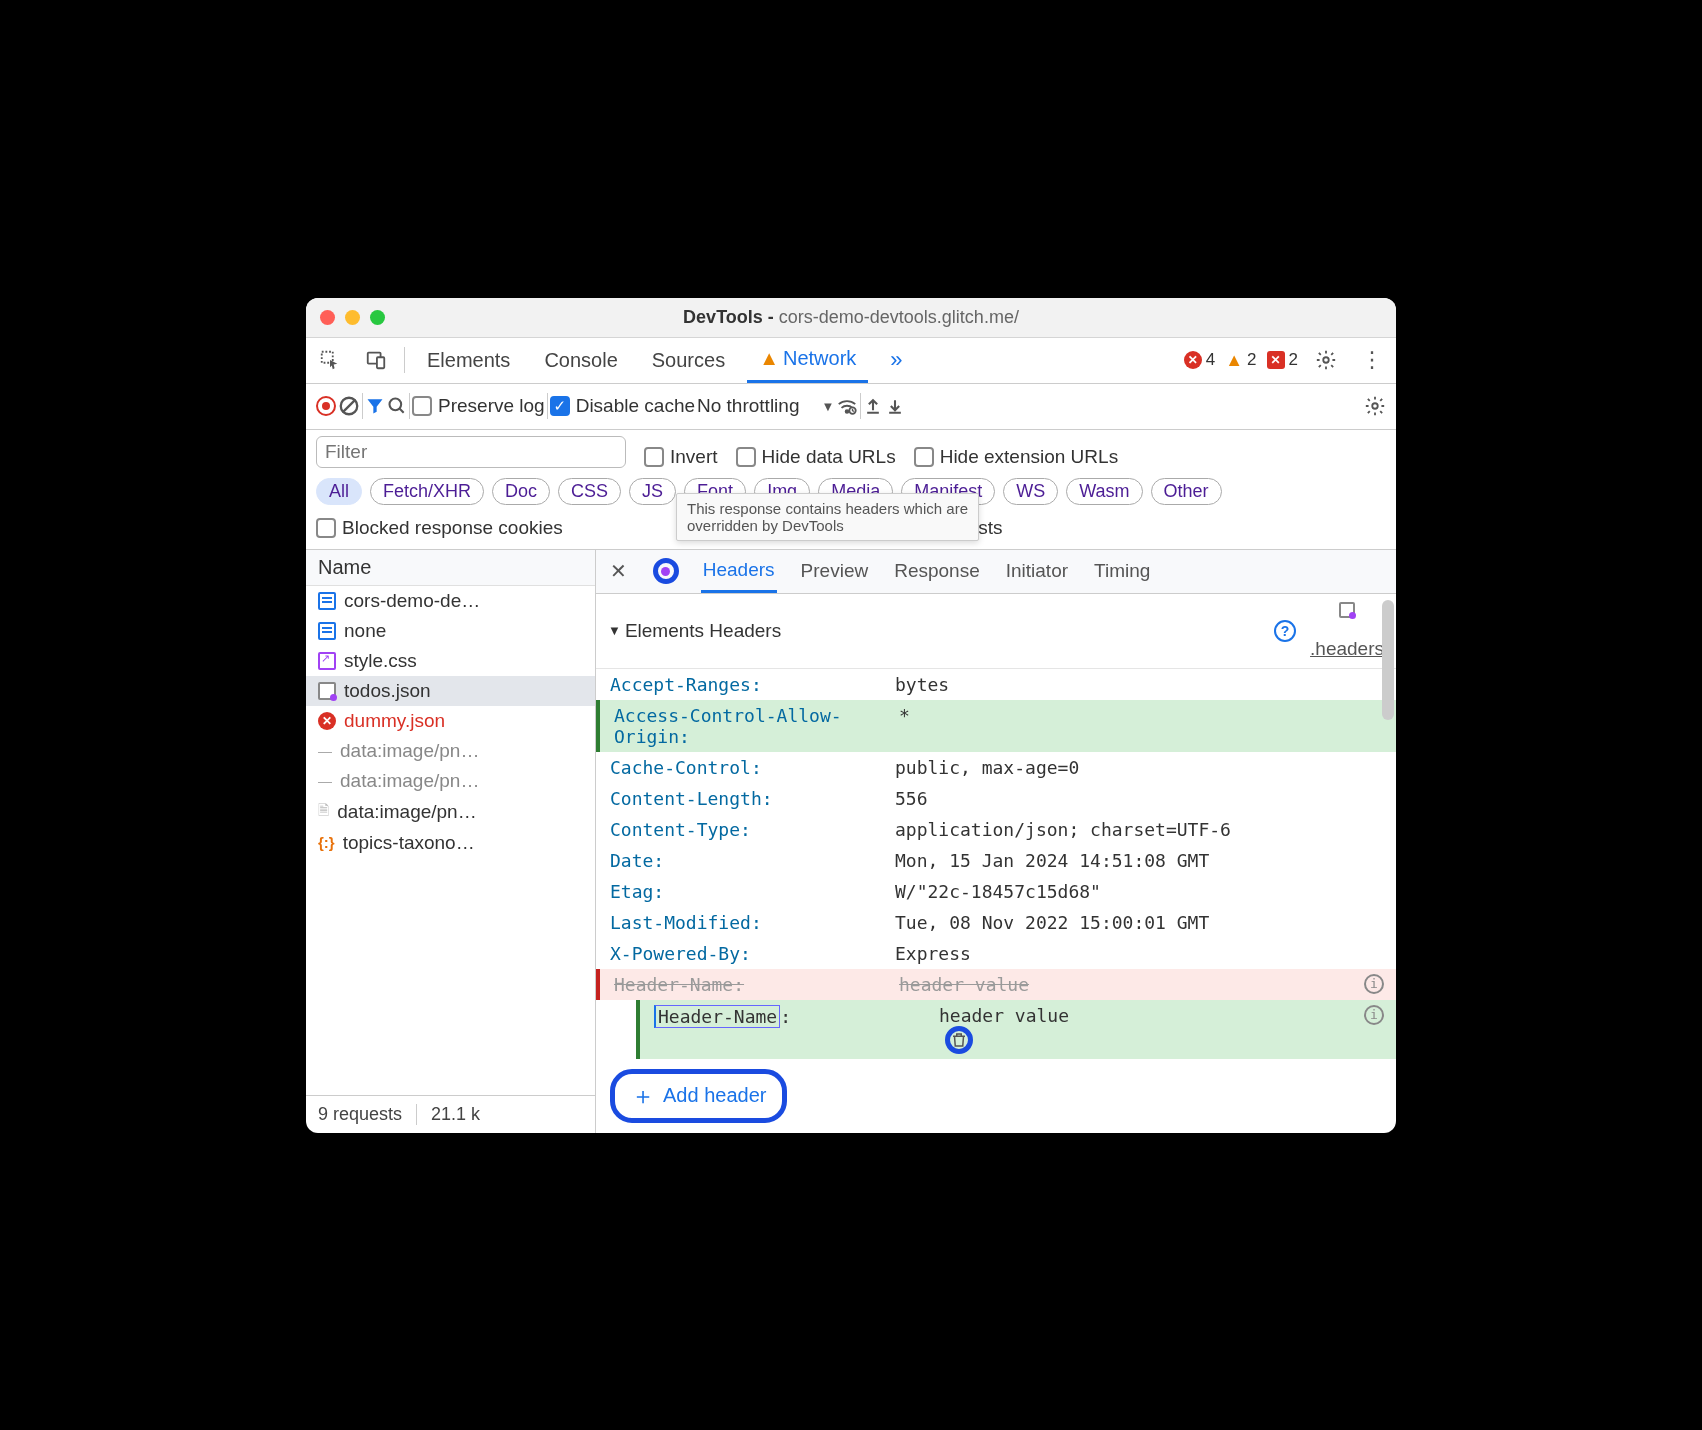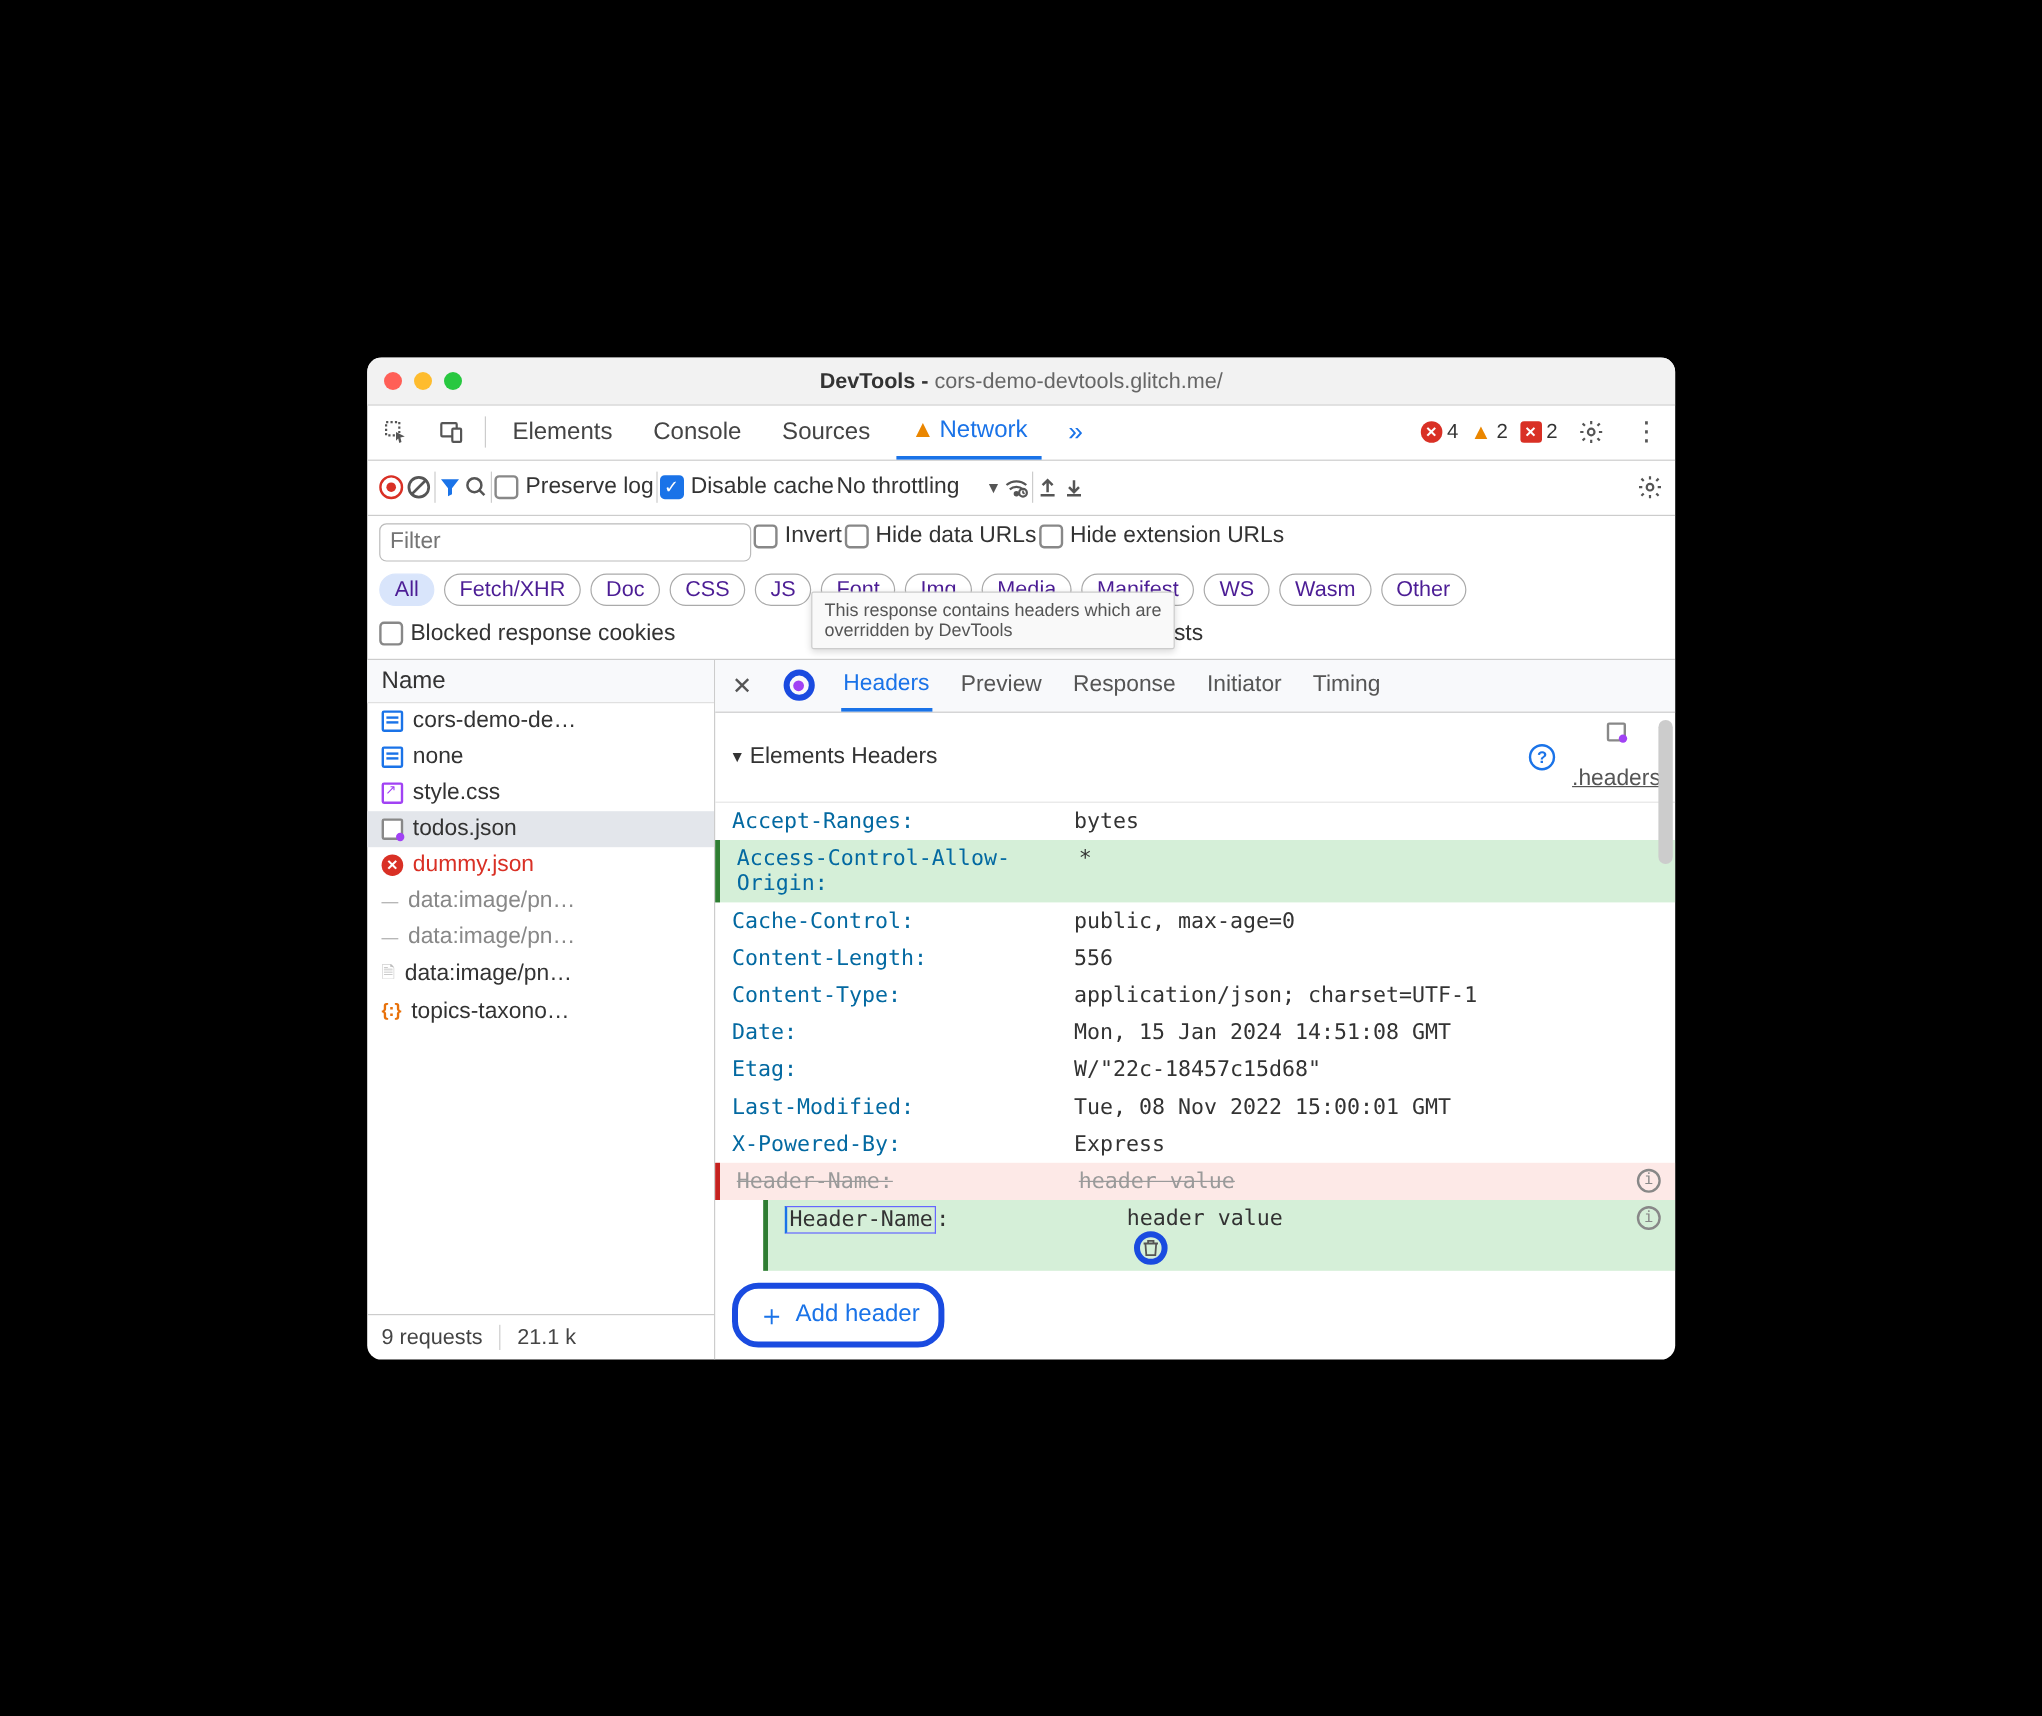--- a/index.html
+++ b/index.html
@@ -73,21 +73,21 @@
   .funnel { color:#1a73e8; font-size:20px;}
   .search-ic { color:#555; }
   .chk { display:flex;align-items:center;gap:6px;}
   .chkbox { width:20px;height:20px;border:2px solid #888;border-radius:4px;display:inline-flex;align-items:center;justify-content:center;}
   .chkbox.checked { background:#1a73e8;border-color:#1a73e8;color:#fff;font-size:15px;}
   .throttle { display:flex;align-items:center;gap:4px;}
   .caretd { color:#555;font-size:13px;}
   .net-toolbar .right { margin-left:auto; display:flex;gap:16px;align-items:center;}
 
   
-  .filter-row { display:flex;align-items:flex-start;gap:2px;padding:6px 10px;font-size:19px;}
+  .filter-row { display:flex;align-items:flex-end;gap:18px;padding:6px 10px;font-size:19px;}
   .filter-input { border:1px solid #bbb;border-radius:6px;padding:4px 8px;width:310px;font-size:19px;color:#888;}
 
   
   .chips-row { display:flex;gap:8px;padding:4px 10px 8px 10px;flex-wrap:wrap;}
   .chip { border:1px solid #aaa;border-radius:14px;padding:2px 12px;font-size:18px;color:#4c1d95;}
   .chip.active { background:#d9e5fb;border-color:#d9e5fb;}
 
   
   .blocked-row { display:flex;align-items:center;gap:10px;padding:4px 10px 10px 10px;font-size:19px;border-bottom:1px solid #ccc; position:relative;}
   .tooltip {
@@ -416,21 +416,21 @@
         <div class="hdr-row">
             <span class="hdr-name">Cache-Control:</span>
             <span class="hdr-val">public, max-age=0</span>
           </div>
         <div class="hdr-row">
             <span class="hdr-name">Content-Length:</span>
             <span class="hdr-val">556</span>
           </div>
         <div class="hdr-row">
             <span class="hdr-name">Content-Type:</span>
-            <span class="hdr-val">application/json; charset=UTF-1</span>
+            <span class="hdr-val">application/json; charset=UTF-6</span>
           </div>
         <div class="hdr-row">
             <span class="hdr-name">Date:</span>
             <span class="hdr-val">Mon, 15 Jan 2024 14:51:08 GMT</span>
           </div>
         <div class="hdr-row">
             <span class="hdr-name">Etag:</span>
             <span class="hdr-val">W/"22c-18457c15d68"</span>
           </div>
         <div class="hdr-row">

